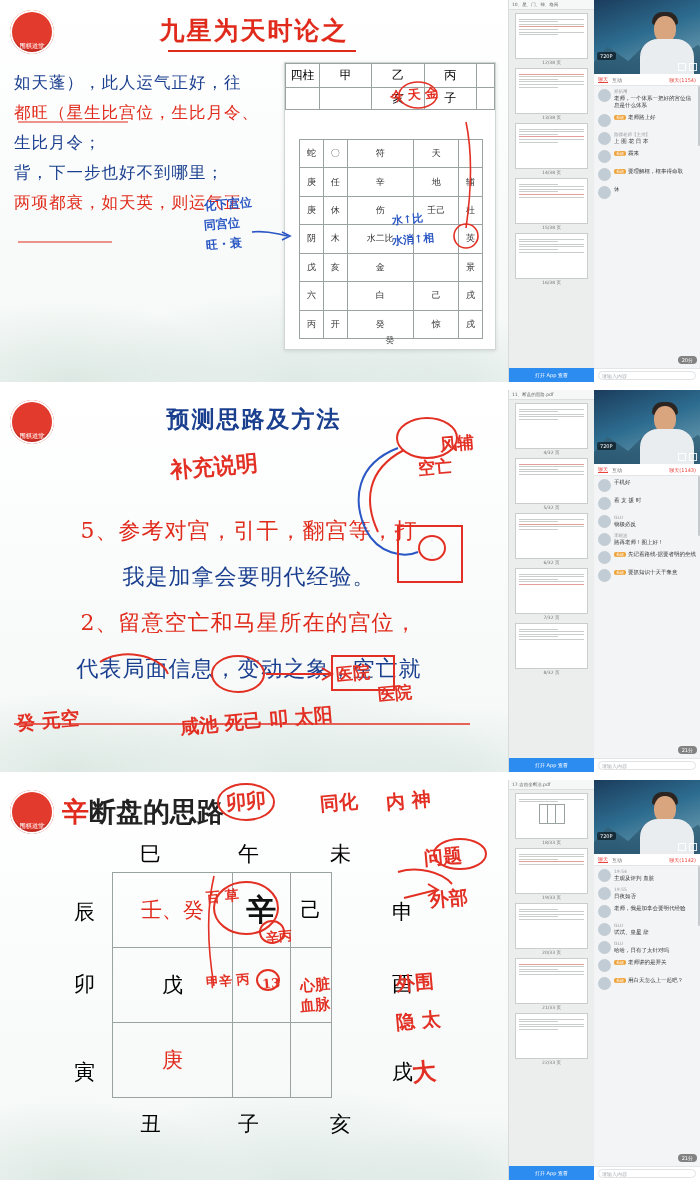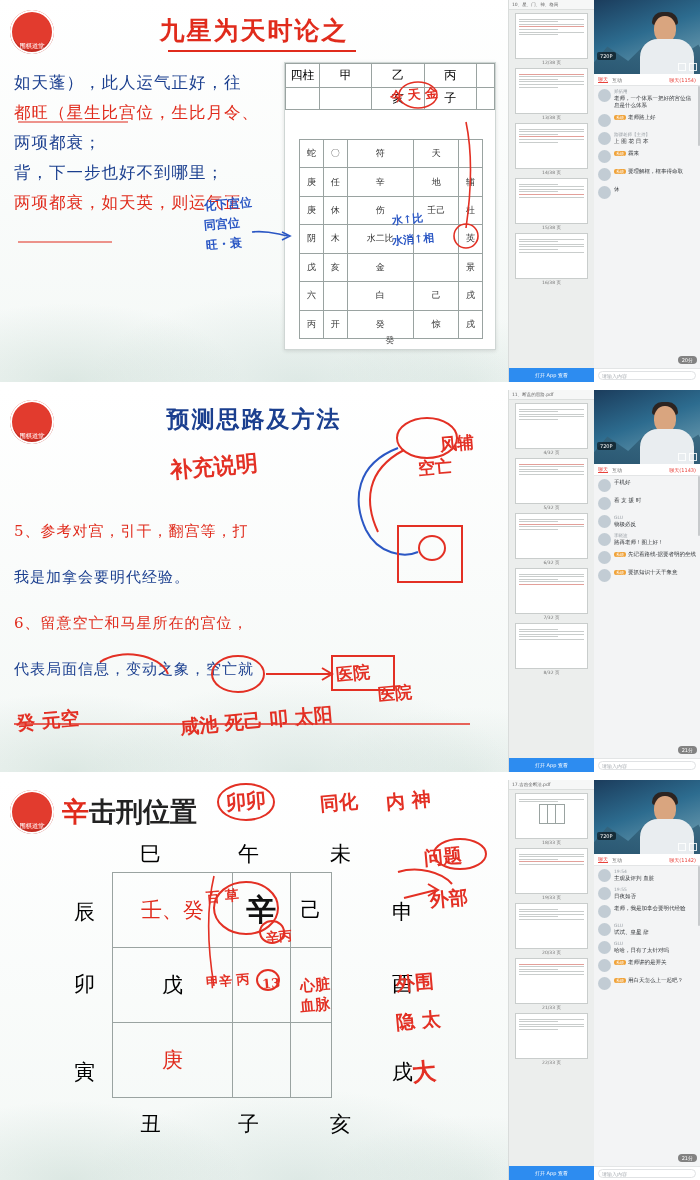--- a/index.html
+++ b/index.html
@@ -201,21 +201,21 @@
       <div class="slide-logo">
           <span>围棋道堂</span>
         </div>
 
       <div class="slide-title">九星为天时论之</div>
       <div class="title-underline" style="left:168px; top:50px; width:188px;"></div>
 
       <div class="body-text" style="left:14px; top:68px; width:280px;">
         <div><span>如天蓬），此人运气正好，往</span></div>
         <div><span class="rd">都旺（星生比宫位，生比月令、</span></div>
-        <div><span>两项都衰；</span></div>
+        <div><span>生比月令；</span></div>
         <div><span>背，下一步也好不到哪里；</span></div>
         <div><span class="rd">两项都衰，如天英，则运气正</span></div>
       </div>
 
       <div class="doc-shot" style="left:284px; top:62px; width:212px; height:288px;">
 
         <div style="position:absolute; left:0; top:0; width:100%; height:46px;">
           <table class="grid" style="font-size:12px;">
             <tbody>
                 <tr style="height:24px;">
@@ -432,24 +432,24 @@
 
   <div class="panel" id="panel-2">
 
     <div class="slide">
       <div class="slide-logo">
           <span>围棋道堂</span>
         </div>
 
       <div class="slide-title" style="color:#1b3f8f; font-size:23px;">预测思路及方法</div>
 
-      <div class="body-text" style="left:14px; top:118px; width:470px; line-height:46px; font-size:15px;">
+      <div class="body-text" style="left:14px; top:118px; width:470px; line-height:46px; font-size:22px;text-align:center;">
         <div><span class="rd">5、参考对宫，引干，翻宫等，打</span></div>
         <div><span>我是加拿会要明代经验。</span></div>
-        <div><span class="rd">6、留意空亡和马星所在的宫位，</span></div>
+        <div><span class="rd">2、留意空亡和马星所在的宫位，</span></div>
         <div><span>代表局面信息，变动之象，空亡就</span></div>
       </div>
 
       <div class="hand" style="left:170px; top:62px; font-size:22px;">补充说明</div>
       <div class="hand" style="left:440px; top:42px; font-size:17px;">风辅</div>
       <div class="hand" style="left:418px; top:66px; font-size:17px;">空亡</div>
       <div class="hand" style="left:378px; top:292px; font-size:17px;">医院</div>
       <div class="hand" style="left:16px; top:318px; font-size:19px;">癸 元空</div>
       <div class="hand" style="left:180px; top:318px; font-size:19px;">咸池 死己 叩 太阳</div>
 
@@ -582,21 +582,21 @@
   </div>
 
   <div class="panel" id="panel-3">
 
     <div class="slide">
       <div class="slide-logo">
           <span>围棋道堂</span>
         </div>
 
       <div style="position:absolute; left:62px; top:14px; font-family:'DejaVu Serif','Liberation Serif',serif; font-size:27px; font-weight:bold;">
-        <span style="color:#e02b1c;">辛</span><span style="color:#222;">击刑位置</span>
+        <span style="color:#e02b1c;">辛</span><span style="color:#222;">断盘的思路</span>
       </div>
 
       <div style="position:absolute; left:140px; top:60px; font-size:21px; font-family:'DejaVu Serif',serif;">巳</div>
       <div style="position:absolute; left:238px; top:60px; font-size:21px; font-family:'DejaVu Serif',serif;">午</div>
       <div style="position:absolute; left:330px; top:60px; font-size:21px; font-family:'DejaVu Serif',serif;">未</div>
 
       <div style="position:absolute; left:74px; top:118px; font-size:21px; font-family:'DejaVu Serif',serif;">辰</div>
       <div style="position:absolute; left:74px; top:190px; font-size:21px; font-family:'DejaVu Serif',serif;">卯</div>
       <div style="position:absolute; left:74px; top:278px; font-size:21px; font-family:'DejaVu Serif',serif;">寅</div>
 

